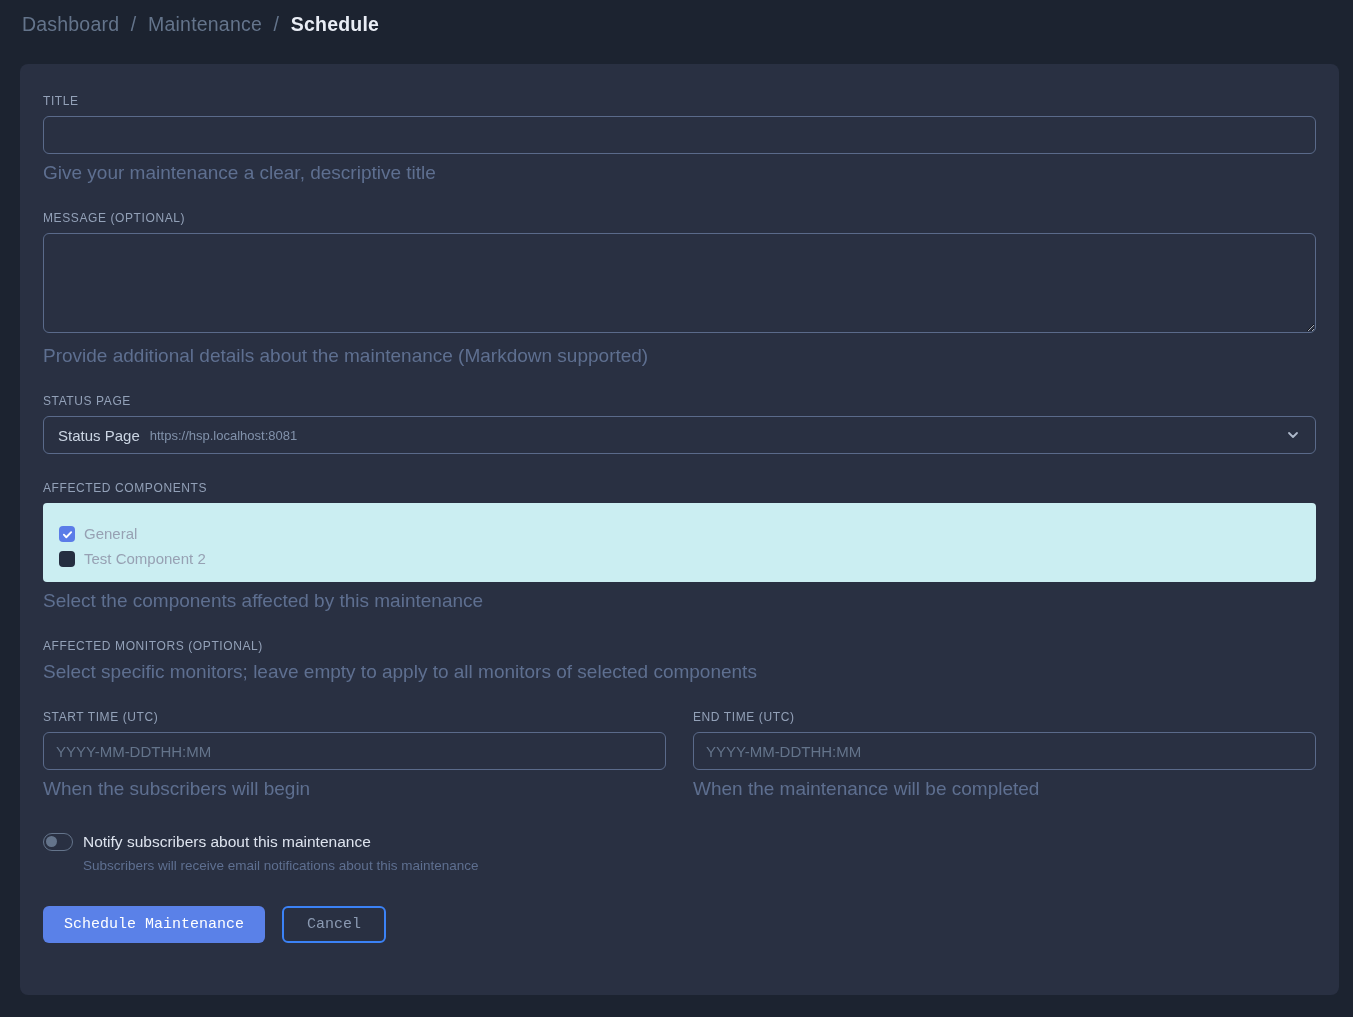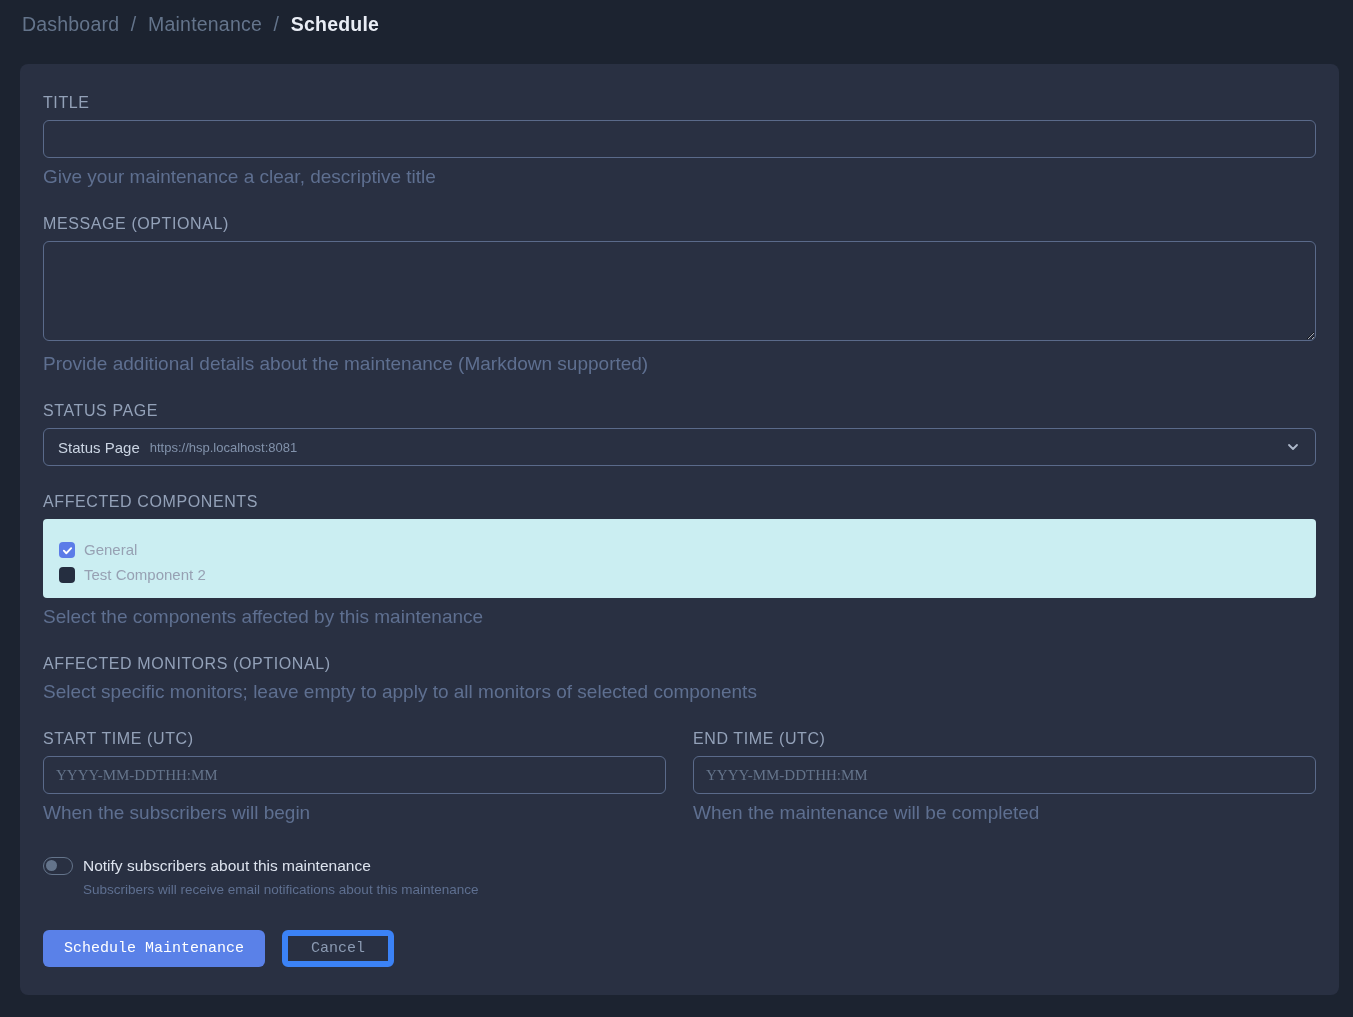--- a/index.html
+++ b/index.html
@@ -23,41 +23,41 @@
   .card {
     margin: 28px 14px 0 20px;
     height: 931px;
     background: #293042;
     border-radius: 8px;
     padding: 30px 23px 22px 23px;
   }
   .form-group { margin-bottom: 27px; }
   .field-label {
     display: block;
-    font-size: 16px;
+    font-size: 12px;
     letter-spacing: 0.6px;
     color: #93a1b8;
     margin-bottom: 8px;
     text-transform: uppercase;
   }
   .helper {
     font-size: 19px;
     color: #5e6f90;
     margin-top: 8px;
   }
   .text-input {
     width: 100%;
     height: 38px;
     background: transparent;
     border: 1px solid #5a6a8a;
     border-radius: 6px;
     padding: 0 12px;
     font-size: 15px;
     color: #dbe2ee;
-    font-family: Liberation Serif, serif;
+    font-family: Liberation Sans, sans-serif;
     outline: none;
   }
   .text-input::placeholder { color: #64748b; }
   textarea.text-input {
     height: 100px;
     padding: 10px 12px;
     resize: vertical;
   }
   
   .select {
@@ -145,21 +145,21 @@
   .btn-primary {
     background: #5a81e8;
     color: #ffffff;
     border: none;
     padding: 0 21px;
     font-weight: 500;
   }
   .btn-secondary {
     background: transparent;
     color: #8b9ab2;
-    border: 6px solid #3b82f6;
+    border: 2px solid #3b82f6;
     padding: 0 23px;
   }
 </style>
 </head>
 <body>
 
 <div class="breadcrumb">
   <span class="crumb">Dashboard</span>
   <span class="sep">/</span>
   <span class="crumb">Maintenance</span>

